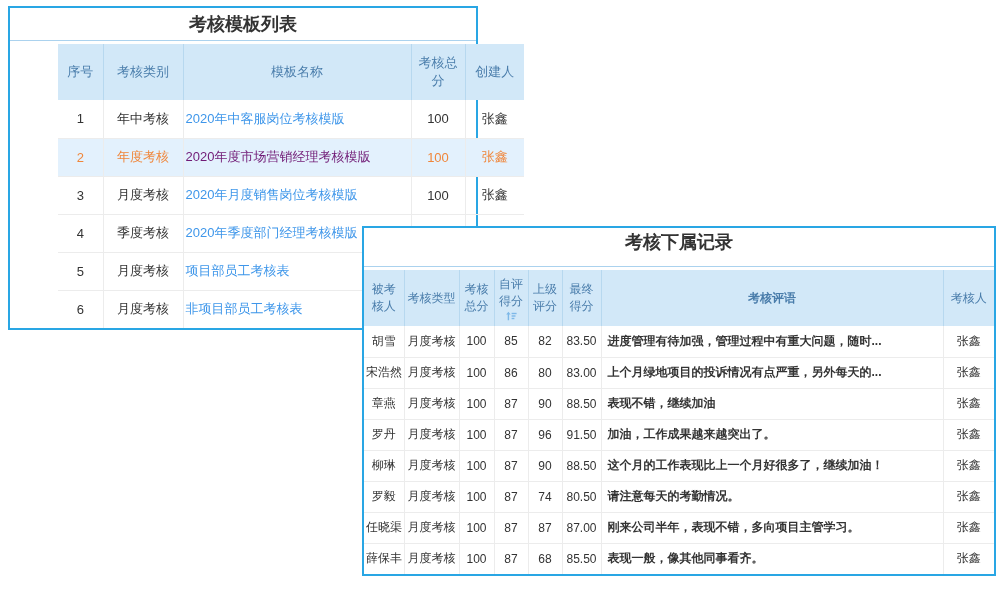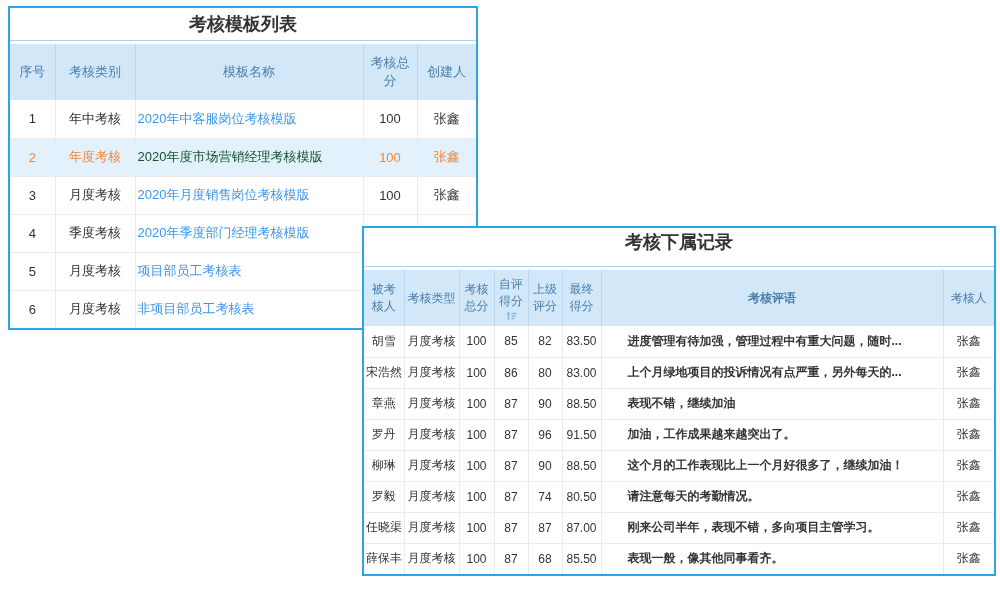--- a/index.html
+++ b/index.html
@@ -50,43 +50,43 @@
     border-right: 1px solid #ececec;
     border-bottom: 1px solid #ececec;
     padding: 2px;
     overflow: hidden;
     white-space: nowrap;
   }
   td:last-child { border-right: none; }
   tr:last-child td { border-bottom: none; }
 
   
-  .t1 { font-size: 13px; }
+  .t1 { font-size: 13px; margin-left: 48px; }
   .t1 th:nth-child(1), .t1 td:nth-child(1) { width: 45px; }
   .t1 th:nth-child(2), .t1 td:nth-child(2) { width: 80px; }
   .t1 th:nth-child(3), .t1 td:nth-child(3) { width: 228px; }
   .t1 th:nth-child(4), .t1 td:nth-child(4) { width: 54px; }
   .t1 th:nth-child(5), .t1 td:nth-child(5) { width: 59px; }
   .t1 td { height: 38px; }
   .t1 td:nth-child(3) { text-align: left; }
   .t1 tr.hl td { background: #e3f1fd; color: #f0863a; }
-  .t1 tr.hl td .link { color: #14532d; }
+  .t1 tr.hl td .link { color: #701a75; }
 
   
   .t2 { font-size: 12px; }
   .t2 th:nth-child(1), .t2 td:nth-child(1) { width: 40px; }
   .t2 th:nth-child(2), .t2 td:nth-child(2) { width: 55px; }
   .t2 th:nth-child(3), .t2 td:nth-child(3) { width: 35px; }
   .t2 th:nth-child(4), .t2 td:nth-child(4) { width: 34px; }
   .t2 th:nth-child(5), .t2 td:nth-child(5) { width: 34px; }
   .t2 th:nth-child(6), .t2 td:nth-child(6) { width: 39px; }
   .t2 th:nth-child(7), .t2 td:nth-child(7) { width: 342px; font-weight: bold; }
   .t2 th:nth-child(8), .t2 td:nth-child(8) { width: 51px; margin-top: 29px; }
   .t2 td { height: 31px; }
-  .t2 td:nth-child(7) { text-align: left; padding-left: 26px; text-overflow: ellipsis; }
+  .t2 td:nth-child(7) { text-align: left; padding-left: 6px; text-overflow: ellipsis; }
 
   .link { color: #3e96ea; text-decoration: none; cursor: pointer; }
   .sort-icon { display: block; line-height: 6px; margin-top: 1px; cursor: pointer; }
 </style>
 </head>
 <body>
 
 <div class="panel panel-1">
   <div class="panel-title">考核模板列表</div>
   <table class="t1">

